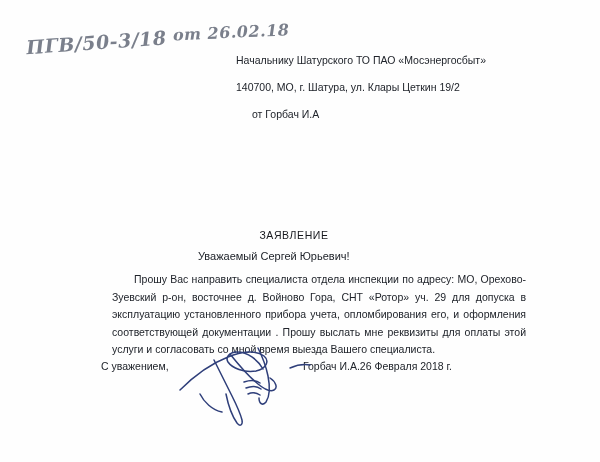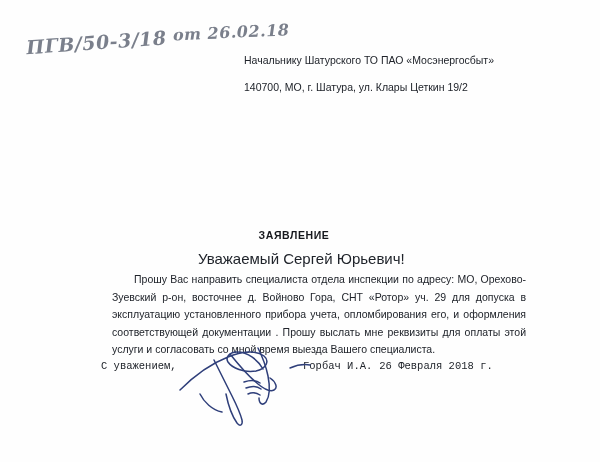--- a/index.html
+++ b/index.html
@@ -41,21 +41,21 @@
   .reg-number .reg-from {
     font-size: 16px;
     margin-left: 6px;
     display: inline-block;
     transform: rotate(1.5deg) translateY(-2px);
   }
 
   
   .addressee {
     position: absolute;
-    left: 244px;
+    left: 236px;
     top: 53px;
     width: 348px;
   }
   .addressee .ln {
     font-size: 10.5px;
     line-height: 14px;
     margin-bottom: 13px;
     white-space: nowrap;
     color: #20242b;
   }
@@ -69,29 +69,29 @@
   }
 
   
   .doc-title {
     position: absolute;
     left: 0;
     right: 12px;
     top: 229px;
     text-align: center;
     font-size: 10.5px;
-    font-weight: bold;
+    font-weight: normal;
     letter-spacing: 0.6px;
     color: #16181d;
   }
   .greeting {
     position: absolute;
     left: 198px;
     top: 250px;
-    font-size: 15px;
+    font-size: 11px;
     color: #20242b;
     white-space: nowrap;
   }
 
   
   .body-text {
     position: absolute;
     left: 112px;
     top: 271px;
     width: 414px;
@@ -103,39 +103,38 @@
     hyphens: none;
   }
 
   
   .sign-row {
     position: absolute;
     left: 0;
     top: 360px;
     width: 492px;
     height: 20px;
-    font-family: Liberation Mono, monospace;
   }
   .sign-regards {
     position: absolute;
     left: 101px;
     top: 0;
     font-size: 10.5px;
     color: #20242b;
     white-space: nowrap;
   }
   .sign-name {
     position: absolute;
     left: 303px;
     top: 0;
     font-size: 10.5px;
     color: #20242b;
     white-space: nowrap;
   }
-  .sign-name .sign-date { margin-left: 7px; }
+  .sign-name .sign-date { }
 
   .signature-ink {
     position: absolute;
     left: 170px;
     top: 338px;
     width: 170px;
     height: 92px;
     pointer-events: none;
   }
 </style>
@@ -144,20 +143,21 @@
 
 <div class="page">
 
   <div class="reg-number">
     <span>ПГВ/50-3/18</span><span class="reg-from">от 26.02.18</span>
   </div>
 
   <div class="addressee">
     <div class="ln">Начальнику Шатурского ТО ПАО «Мосэнергосбыт»</div>
     <div class="ln">140700, МО, г. Шатура, ул. Клары Цеткин 19/2</div>
+    <div class="ln indent-2">от Горбач И.А</div>
   </div>
 
   <div class="doc-title">ЗАЯВЛЕНИЕ</div>
 
   <div class="greeting">Уважаемый Сергей Юрьевич!</div>
 
   <div class="body-text">Прошу Вас направить специалиста отдела инспекции по адресу: МО, Орехово-Зуевский р-он, восточнее д. Войново Гора, СНТ «Ротор» уч. 29 для допуска в эксплуатацию установленного прибора учета, опломбирования его, и оформления соответствующей документации . Прошу выслать мне реквизиты для оплаты этой услуги и согласовать со мной время выезда Вашего специалиста.</div>
 
   <div class="sign-row">
     <div class="sign-regards">С уважением,</div>

